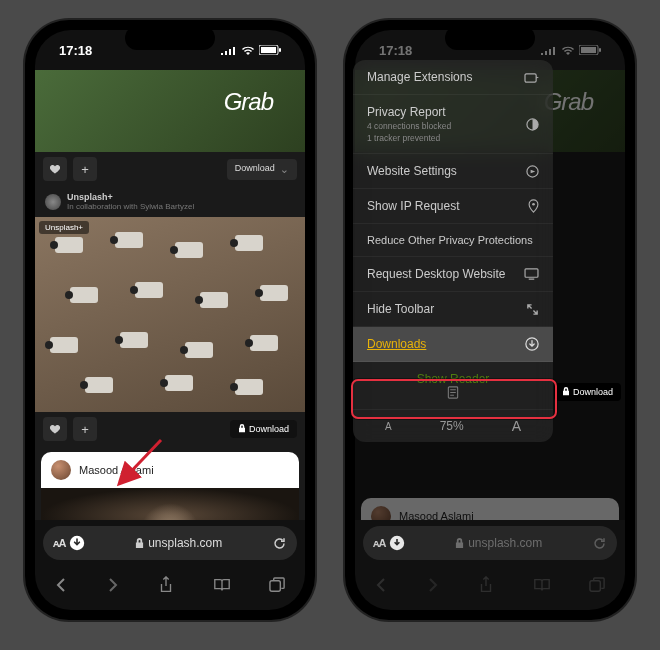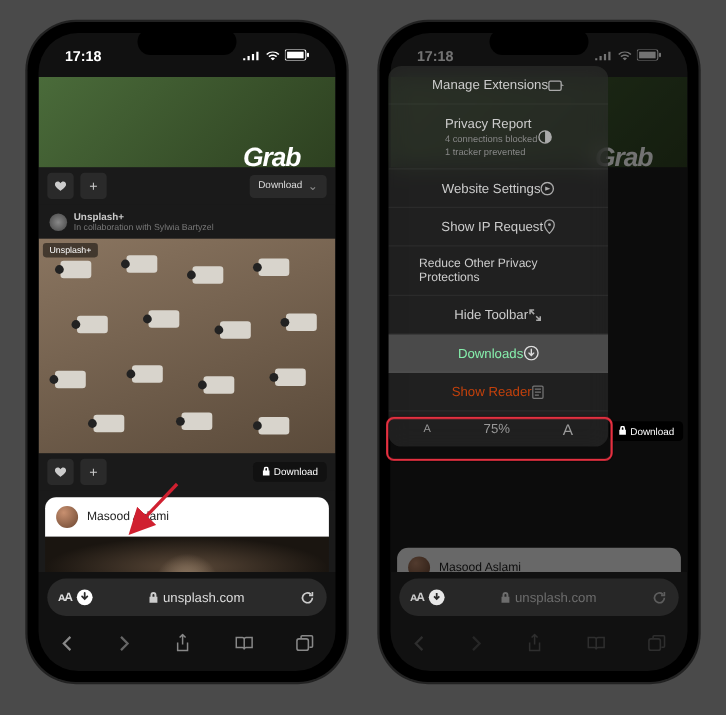--- a/index.html
+++ b/index.html
@@ -63,25 +63,24 @@
     height: 82px;
     background: linear-gradient(135deg,#4a6b3a,#2d4020);
     position: relative;
     overflow: hidden;
   }
   .grab-logo {
     position: absolute;
     right: 32px;
     top: 18px;
     color: #fff;
-    font-weight: 700;
+    font-weight: 400;
     font-size: 24px;
     font-style: italic;
     letter-spacing: -1px;
-    margin-top: 42px;
   }
   .action-row {
     display: flex;
     align-items: center;
     padding: 5px 8px;
     gap: 6px;
     background: #1a1a1a;
   }
   .icon-btn {
     width: 24px;
@@ -206,29 +205,29 @@
     top: 40px;
     left: 8px;
     width: 200px;
     background: rgba(50,50,50,0.55);
     backdrop-filter: blur(10px);
     border-radius: 12px;
     z-index: 60;
     overflow: hidden;
   }
   .menu-item {
-    padding: 10px 28px;
-    display: flex;
-    align-items: center;
-    justify-content: center;
+    padding: 10px 14px;
+    display: flex;
+    align-items: center;
+    justify-content: space-between;
     color: #ccc;
     font-size: 12px;
     border-bottom: 1px solid rgba(255,255,255,0.05);
   }
-  .menu-item.dim-item { color: #c2410c; }
+  .menu-item.dim-item { color: #4d7c0f; flex-direction: column; }
   .menu-sub { font-size: 8.5px; color: #888; line-height: 1.2; margin-top: 2px; }
   .menu-icon { color: #aaa; font-size: 13px; }
   .zoom-row {
     display: flex;
     align-items: center;
     justify-content: space-around;
     padding: 8px;
     color: #999;
     font-size: 12px;
   }
@@ -238,21 +237,22 @@
     width: 206px;
     height: 40px;
     border: 2.5px solid #e53040;
     border-radius: 7px;
     z-index: 70;
     pointer-events: none;
     box-shadow: 0 0 0 1px rgba(0,0,0,0.4);
   }
   .highlighted-item {
     background: #4a4a4a;
-    color: #86efac;
+    color: #eab308;
+    text-decoration: underline;
   }
   svg { display: block; }
 </style>
 </head>
 <body>
 
 <div class="phone">
   <div class="notch"></div>
   <div class="screen">
     <div class="status-bar">
@@ -536,20 +536,29 @@
           <svg width="11" height="14" viewBox="0 0 12 16">
             <path fill="none" stroke="#aaa" stroke-width="1.3" d="M6 1a5 5 0 015 5c0 4-5 9-5 9S1 10 1 6a5 5 0 015-5z"></path>
             <circle cx="6" cy="6" r="1.5" fill="#aaa"></circle>
           </svg>
         </span>
     </div>
     <div class="menu-item" style="font-size:11px">
       <span>Reduce Other Privacy Protections</span>
     </div>
     <div class="menu-item">
+      <span>Request Desktop Website</span>
+      <span class="menu-icon">
+          <svg width="15" height="12" viewBox="0 0 16 13">
+            <rect x="1" y="1" width="14" height="9" rx="1" fill="none" stroke="#aaa" stroke-width="1.3"></rect>
+            <path d="M5 12h6" stroke="#aaa" stroke-width="1.3"></path>
+          </svg>
+        </span>
+    </div>
+    <div class="menu-item">
       <span>Hide Toolbar</span>
       <span class="menu-icon">
           <svg width="13" height="13" viewBox="0 0 14 14">
             <path fill="none" stroke="#aaa" stroke-width="1.5" d="M2 6V2h4M12 8v4H8M2 2l4 4M12 12L8 8"></path>
           </svg>
         </span>
     </div>
     <div class="menu-item highlighted-item">
       <span>Downloads</span>
       <span class="menu-icon">

